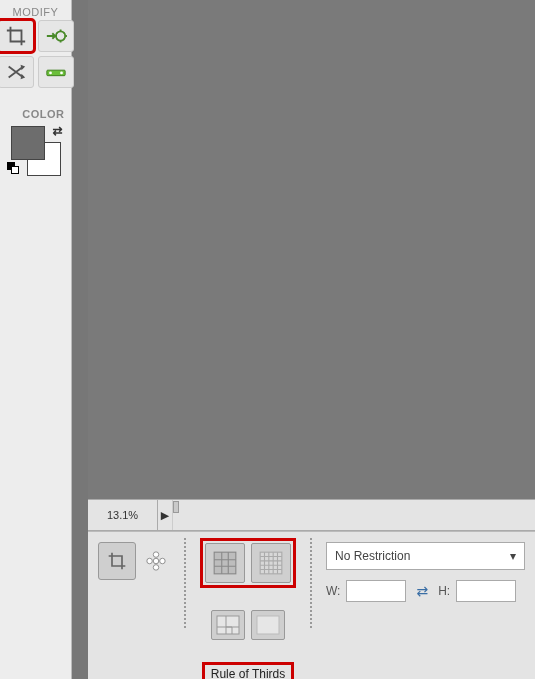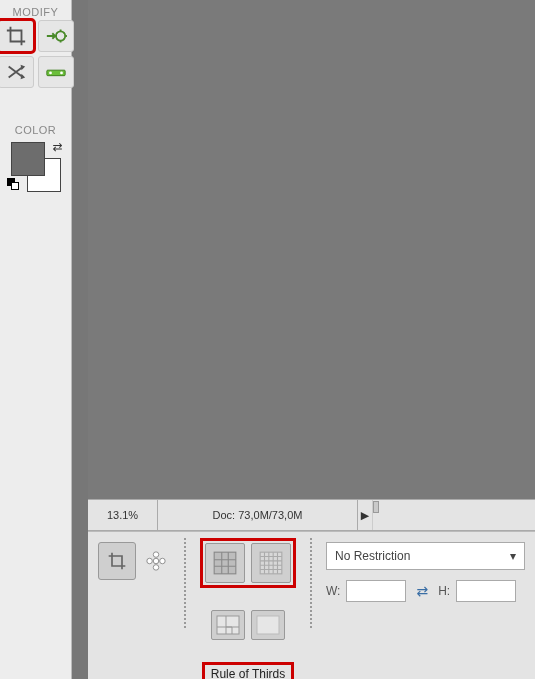--- a/index.html
+++ b/index.html
@@ -45,24 +45,25 @@
     align-items: center;
     justify-content: center;
     cursor: pointer;
   }
   .tool-btn svg { display: block; }
   .highlight-red {
     outline: 3px solid #c00;
     outline-offset: -1px;
   }
   .color-section {
-    margin-top: 24px;
+    margin-top: 8px;
     display: flex;
     flex-direction: column;
-    align-items: center;
+    align-items: flex-end;
+    font-weight: bold;
   }
   .color-swatch-wrap {
     position: relative;
     width: 58px; height: 52px;
     margin-top: 2px;
   }
   .color-fg {
     position: absolute;
     left: 4px; top: 2px;
     width: 34px; height: 34px;
@@ -281,21 +282,20 @@
           <div class="mini-w"></div>
       </div>
     </div>
   </div>
 </div>
 
 <div class="canvas-area"></div>
 
 <div class="info-bar">
   <div class="info-zoom">13.1%</div>
-  <div class="info-doc">Doc: 73,0M/73,0M</div>
   <div class="info-playhead">▶</div>
   <div class="info-scroll">
     <div class="info-scroll-thumb"></div>
   </div>
 </div>
 
 <div class="crop-panel">
   <div class="crop-row">
     <div class="crop-left">
       <div class="sq-btn">

